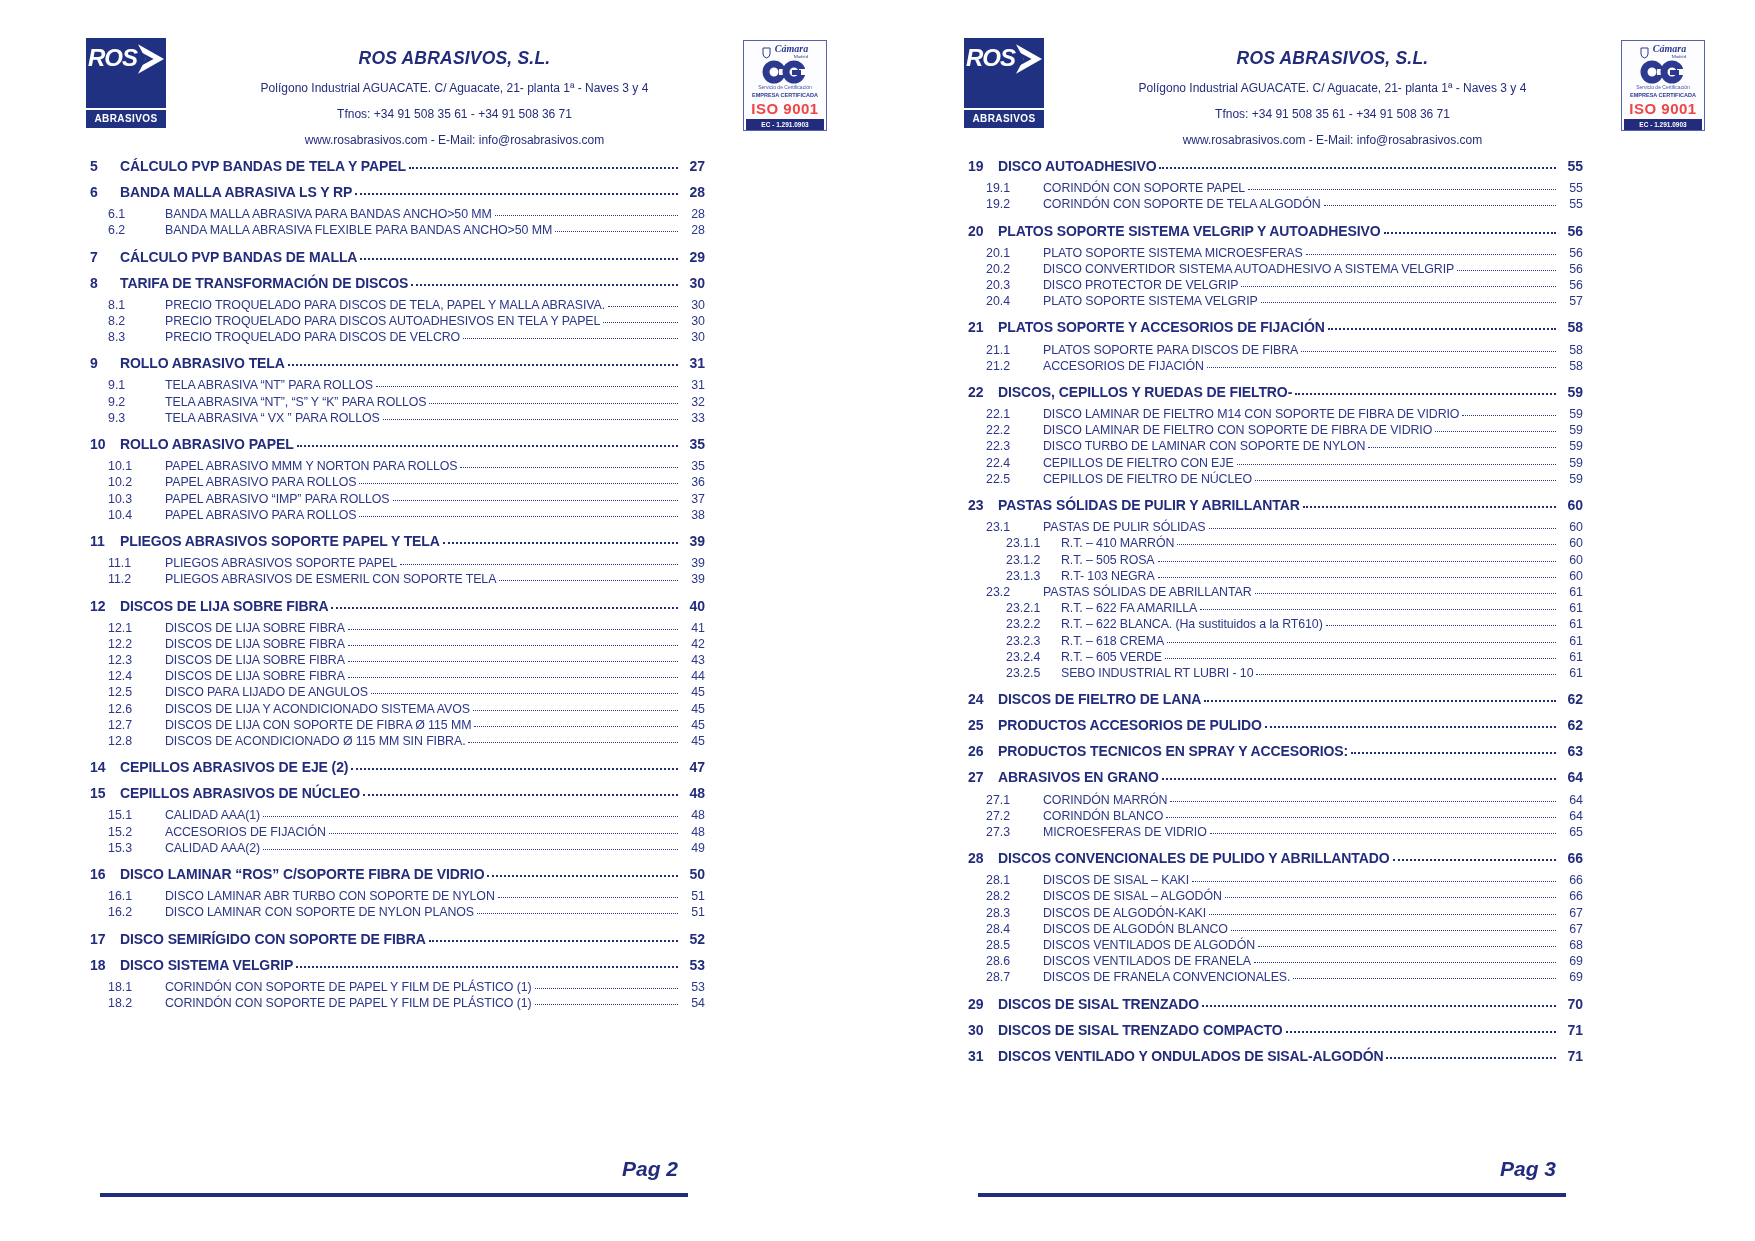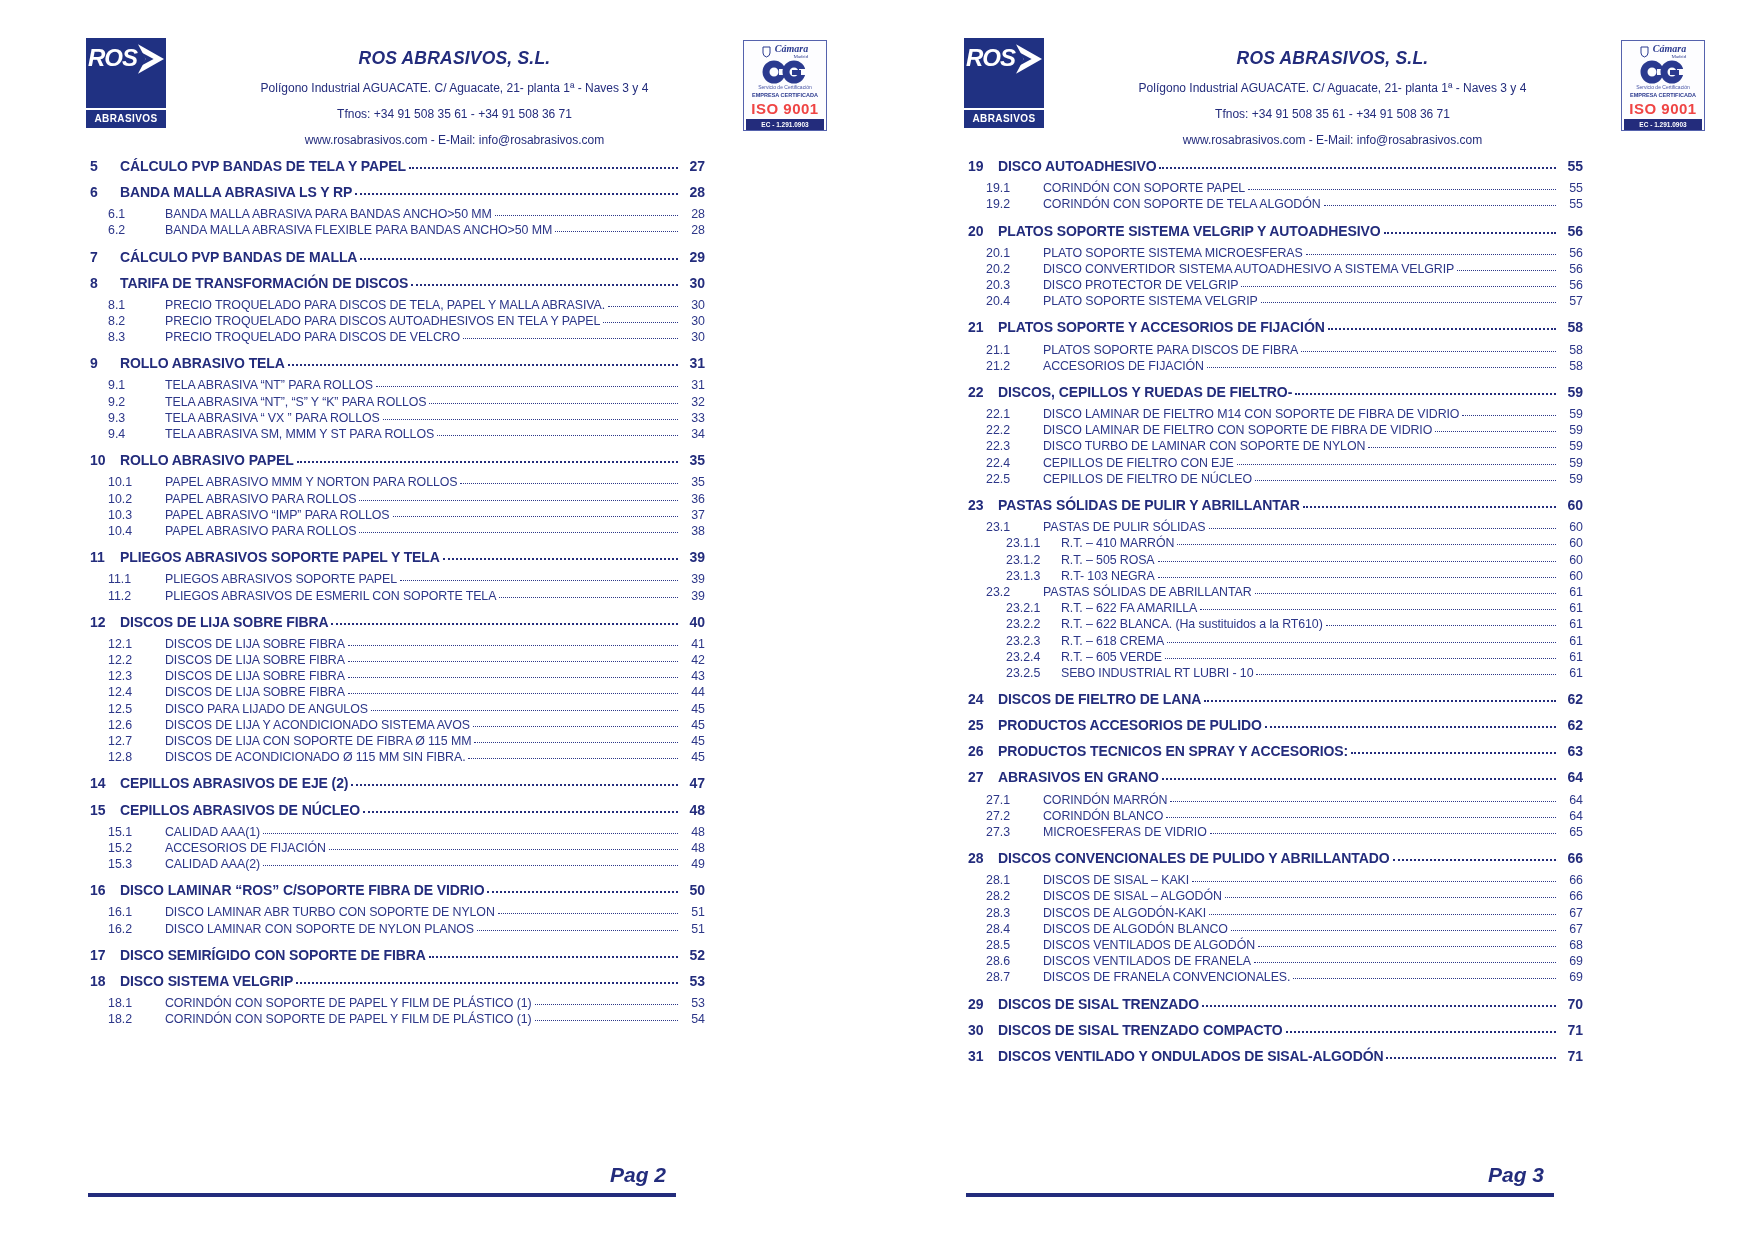--- a/index.html
+++ b/index.html
@@ -12,21 +12,21 @@
   .logo{width:80px;height:90px;background:#203182;display:flex;flex-direction:column;flex:none;}
   .logo-top{flex:1;display:flex;align-items:flex-start;justify-content:center;gap:1px;padding-top:6px;}
   .logo-ros{color:#fff;font-weight:bold;font-style:italic;font-size:24px;letter-spacing:-1px;}
   .logo-bottom{border-top:2px solid #fff;color:#fff;font-weight:bold;font-size:10px;
                text-align:center;padding:3px 0 4px;letter-spacing:0.4px;}
   .hinfo{flex:1;text-align:center;padding:10px 6px 0;}
   .company{font-size:17.5px;font-weight:bold;font-style:italic;letter-spacing:0.2px;}
   .addr{font-size:12px;margin-top:12px;}
   .badge{width:78px;flex:none;border:1px solid #5562ad;display:flex;flex-direction:column;
          align-items:center;padding:3px 2px 0;gap:1px;background:#fdfdff;margin-top:2px;}
-  .badge-cam{display:flex;align-items:center;gap:4px;line-height:1;}
+  .badge-cam{display:flex;align-items:flex-end;gap:4px;line-height:1;}
   .badge-cam .scr{font-family:"Liberation Serif",serif;font-style:italic;font-weight:bold;
                   font-size:10px;color:#2b3a8f;}
   .badge-cam .mad{display:block;font-size:5px;font-style:normal;font-weight:normal;text-align:right;}
   .badge-tiny{font-size:5px;color:#4653a5;line-height:1.1;}
   .badge-tiny2{font-size:5.5px;font-weight:bold;color:#2b3a8f;line-height:1.1;}
   .badge-iso{font-size:15px;font-weight:bold;color:#ef4444;letter-spacing:0.5px;margin:1px 0;}
   .badge-ec{align-self:stretch;background:#232c7c;color:#fff;font-size:6.5px;font-weight:bold;
             text-align:center;padding:2px 0;}
 
   
@@ -40,22 +40,22 @@
   .r1 .num{width:30px;}
   .r1 .dots{border-bottom:2px dotted #232c7c;}
   .r2,.r3{font-size:12.4px;color:#2c3688;line-height:16.2px;}
   .r2 .num{width:57px;}
   .r2{padding-left:18px;}
   .r2 .dots,.r3 .dots{border-bottom:1px dotted #2c3688;}
   .r3{padding-left:38px;}
   .r3 .num{width:55px;}
 
   
-  .footer{position:absolute;left:88px;bottom:44px;width:578px;text-align:right;
-          border-bottom:4px solid #232c7c;padding:0 10px 6px 0;}
+  .footer{position:absolute;left:100px;bottom:44px;width:578px;text-align:right;
+          border-bottom:4px solid #232c7c;padding:0 10px 12px 0;}
   .footer .pagnum{font-size:21px;font-weight:bold;font-style:italic;color:#232c7c;}
 </style>
 </head>
 <body>
 
   <div class="page" style="left: 0px;">
     <div class="header">
       <div class="logo">
         <div class="logo-top">
           <span class="logo-ros">ROS</span>
@@ -167,26 +167,20 @@
         <span class="lbl">TELA ABRASIVA “NT”, “S” Y “K” PARA ROLLOS</span>
         <span class="dots"></span>
         <span class="pg">32</span>
       </div>
       <div class="row r2">
         <span class="num">9.3</span>
         <span class="lbl">TELA ABRASIVA “ VX ” PARA ROLLOS</span>
         <span class="dots"></span>
         <span class="pg">33</span>
       </div>
-      <div class="row r2">
-        <span class="num">9.4</span>
-        <span class="lbl">TELA ABRASIVA SM, MMM Y ST PARA ROLLOS</span>
-        <span class="dots"></span>
-        <span class="pg">34</span>
-      </div>
       <div class="row r1">
         <span class="num">10</span>
         <span class="lbl">ROLLO ABRASIVO PAPEL</span>
         <span class="dots"></span>
         <span class="pg">35</span>
       </div>
       <div class="row r2">
         <span class="num">10.1</span>
         <span class="lbl">PAPEL ABRASIVO MMM Y NORTON PARA ROLLOS</span>
         <span class="dots"></span>

